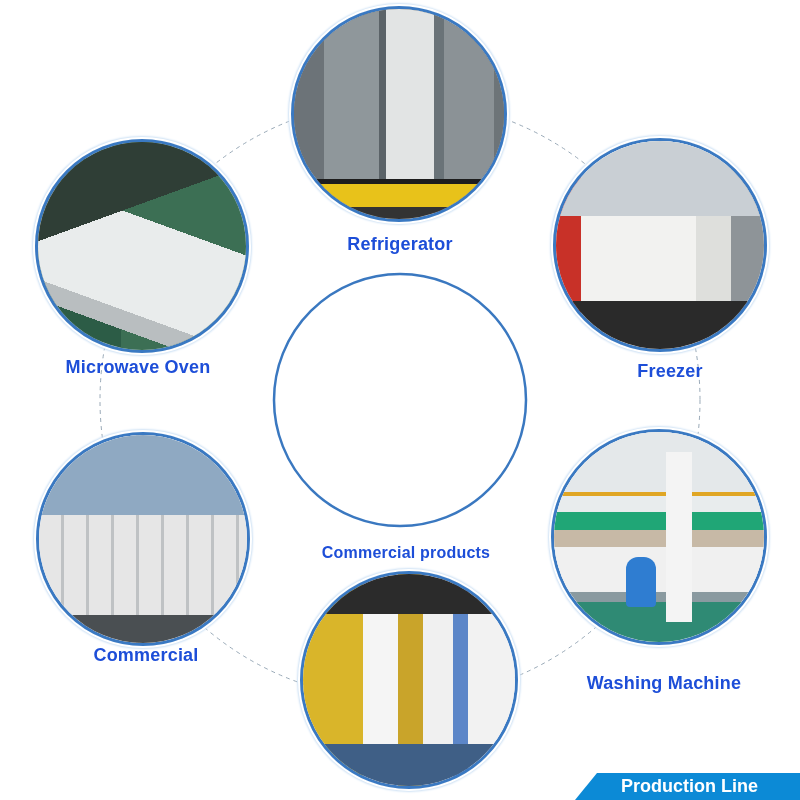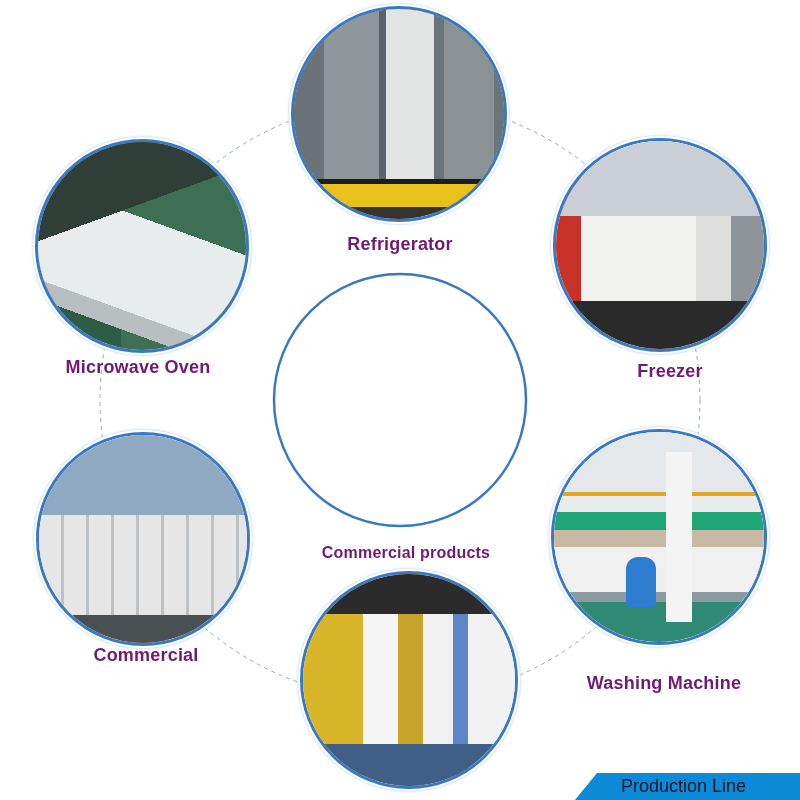--- a/index.html
+++ b/index.html
@@ -1,22 +1,22 @@
 <!DOCTYPE html>
 <html><head>
 <meta charset="utf-8">
 <style>
   html,body{margin:0;padding:0;background:#ffffff;}
   body{width:800px;height:800px;position:relative;overflow:hidden;font-family:"Liberation Sans",sans-serif;}
   .ring-svg{position:absolute;left:0;top:0;width:800px;height:800px;}
   .photo{position:absolute;border-radius:50%;border:3px solid #3a79c2;box-sizing:border-box;overflow:hidden;box-shadow:0 0 0 2px #ffffff,0 0 2px 3px #cfe2f5;}
   .photo .scene{position:absolute;inset:0;}
-  .label{position:absolute;color:#701a75;font-weight:bold;font-size:18px;white-space:nowrap;transform:translateX(-50%);letter-spacing:0.2px;}
+  .label{position:absolute;color:#1d4ed8;font-weight:bold;font-size:18px;white-space:nowrap;transform:translateX(-50%);letter-spacing:0.2px;}
   .banner{position:absolute;left:575px;top:773px;width:225px;height:27px;background:#0c8ad6;clip-path:polygon(22px 0,100% 0,100% 100%,0 100%);}
-  .banner span{position:absolute;left:46px;top:3px;color:#0f172a;font-weight:normal;font-size:18px;}
+  .banner span{position:absolute;left:46px;top:3px;color:#ffffff;font-weight:bold;font-size:18px;}
 </style>
 </head>
 <body>
 
 <svg class="ring-svg" viewBox="0 0 800 800">
   <circle cx="400" cy="400" r="300" fill="none" stroke="#9aaab8" stroke-width="1" stroke-dasharray="4 4"></circle>
   <circle cx="400" cy="400" r="126" fill="#ffffff" stroke="#3a78c0" stroke-width="2.5"></circle>
 </svg>
 
 <div class="photo" style="left:291px;top:6px;width:216px;height:216px;">

